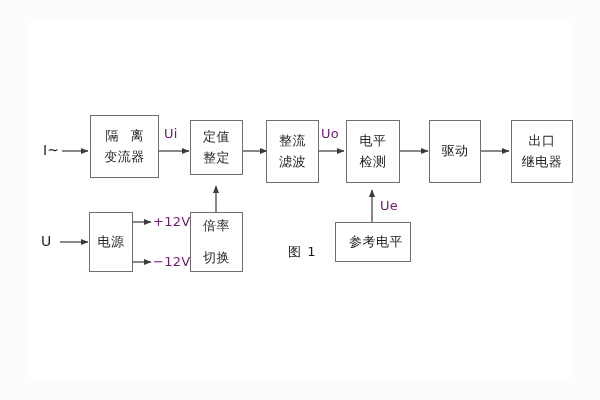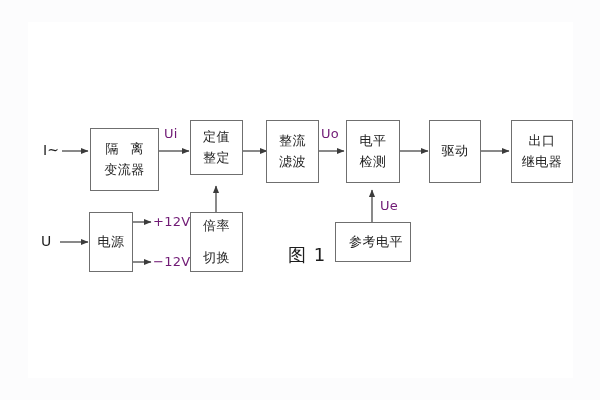--- a/index.html
+++ b/index.html
@@ -38,21 +38,21 @@
   }
   .termlabel{
     position:absolute;
     color:#1d1d1d;
     font-size:14px;
     white-space:nowrap;
   }
   .caption{
     position:absolute;
     color:#1d1d1d;
-    font-size:18px;
+    font-size:13px;
     white-space:nowrap;
     letter-spacing:1px;
   }
   svg.wires{position:absolute;left:0;top:0;width:600px;height:400px;overflow:visible;}
   svg.wires line{stroke:#3b3b3b;stroke-width:1.2;}
 </style>
 </head>
 <body>
 
 <div id="canvas">
@@ -90,21 +90,21 @@
 
   <div class="termlabel" style="left:43px;top:142px;">I~</div>
   <div class="termlabel" style="left:41px;top:233px;">U</div>
 
   <div class="sig" style="left:164px;top:126px;">Ui</div>
   <div class="sig" style="left:321px;top:126px;">Uo</div>
   <div class="sig" style="left:380px;top:198px;">Ue</div>
   <div class="sig" style="left:153px;top:214px;">+12V</div>
   <div class="sig" style="left:153px;top:254px;text-align:center;">−12V</div>
 
-  <div class="box wide-sp" style="left:90px;top:128px;width:69px;height:63px;">
+  <div class="box wide-sp" style="left:90px;top:115px;width:69px;height:63px;">
     <span class="l1">隔 离</span>
     <span class="l2">变流器</span>
   </div>
 
   <div class="box" style="left:190px;top:120px;width:53px;height:55px;">
     <span class="l1">定值</span>
     <span class="l2">整定</span>
   </div>
 
   <div class="box" style="left:266px;top:120px;width:53px;height:63px;">

